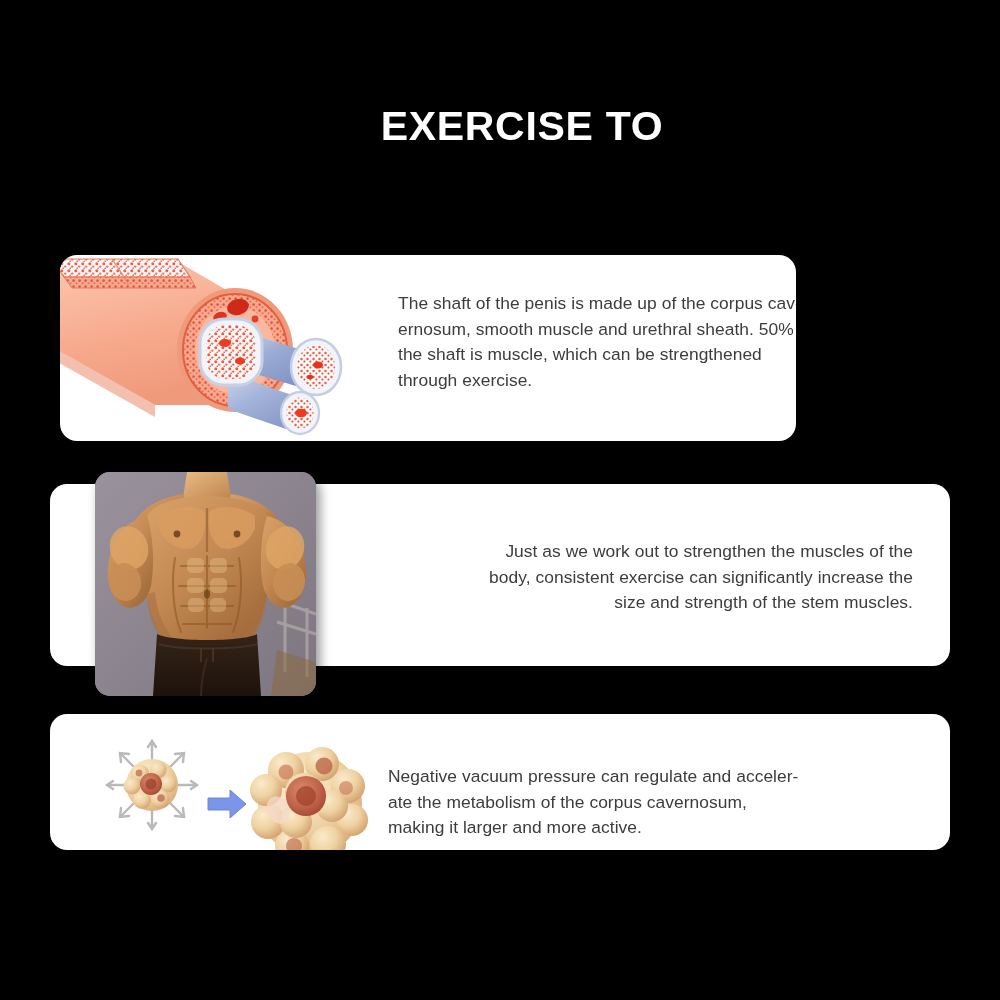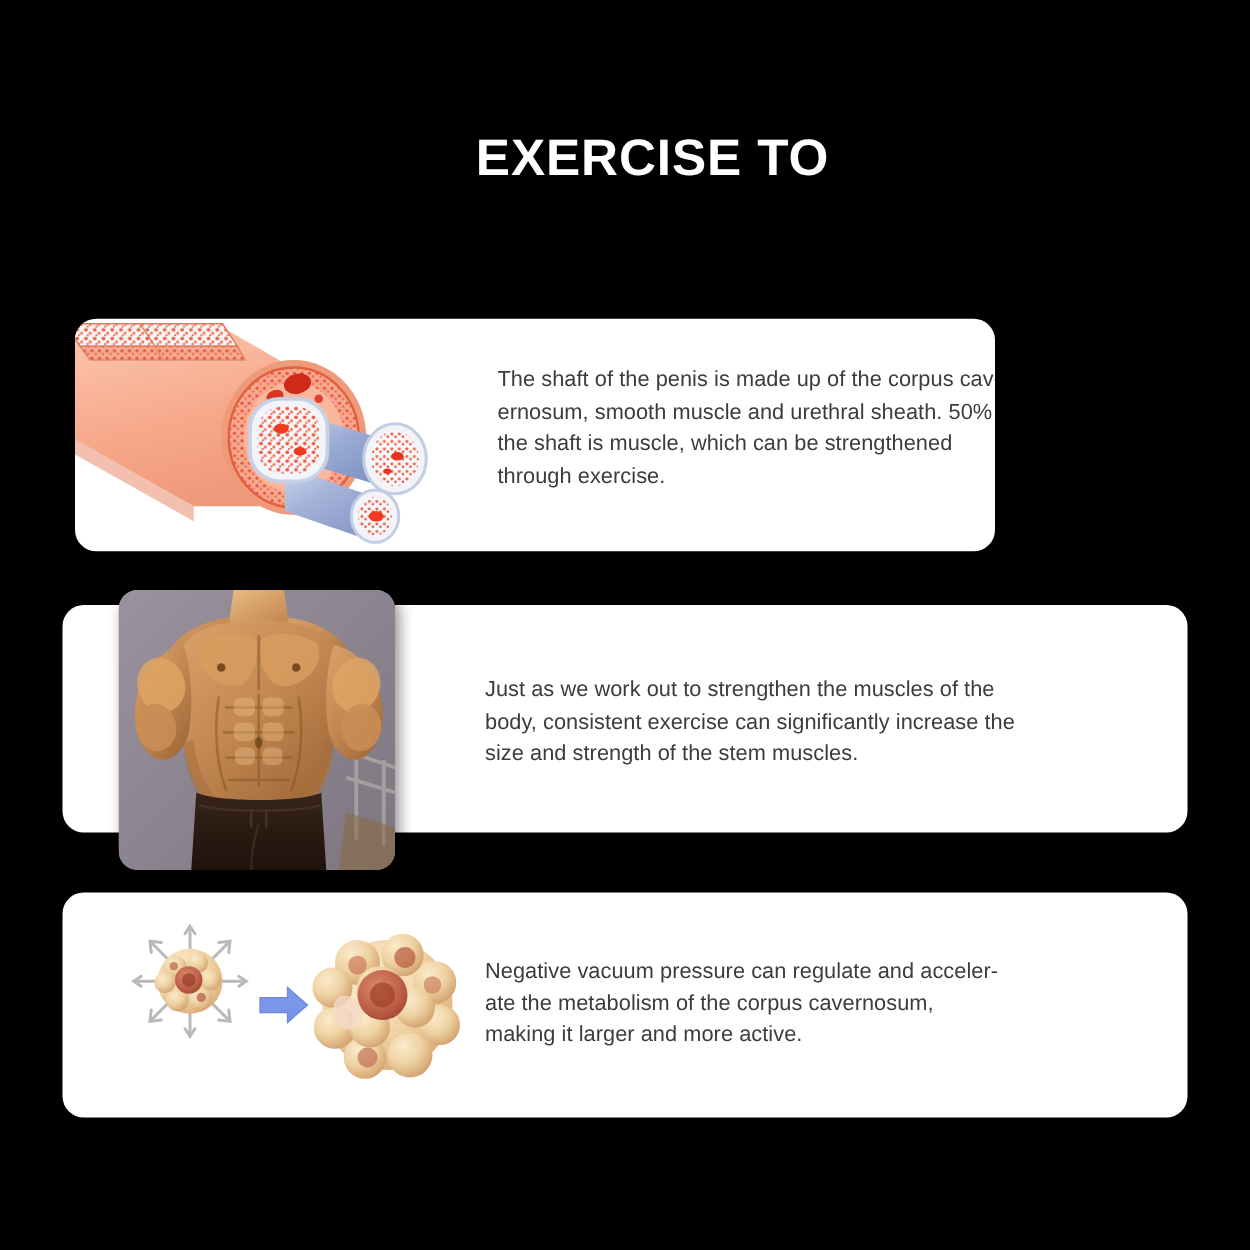--- a/index.html
+++ b/index.html
@@ -46,32 +46,32 @@
   }
   .card-clip {
     position: absolute;
     inset: 0;
     border-radius: 17px;
     overflow: hidden;
   }
 
   #card-1 { left: 60px; top: 255px; width: 736px; height: 186px; }
   #card-2 { left: 50px; top: 484px; width: 900px; height: 182px; }
-  #card-3 { left: 50px; top: 714px; width: 900px; height: 180px; }
+  #card-3 { left: 50px; top: 714px; width: 900px; height: 136px; }
 
   .card-text {
     position: absolute;
     color: #3c3c3c;
     font-size: 17.4px;
     line-height: 25.5px;
     letter-spacing: 0.05px;
     white-space: pre-line;
   }
   #text-1 { left: 338px; top: 36px; width: 525px; }
-  #text-2 { left: 338px; top: 55px; width: 525px; }
+  #text-2 { left: 338px; top: 55px; width: 525px; text-align: right; }
   #text-3 { left: 338px; top: 50px; width: 525px; }
 
   
   .anatomy {
     position: absolute;
     left: 0px;
     top: 0px;
     width: 300px;
     height: 186px;
   }

